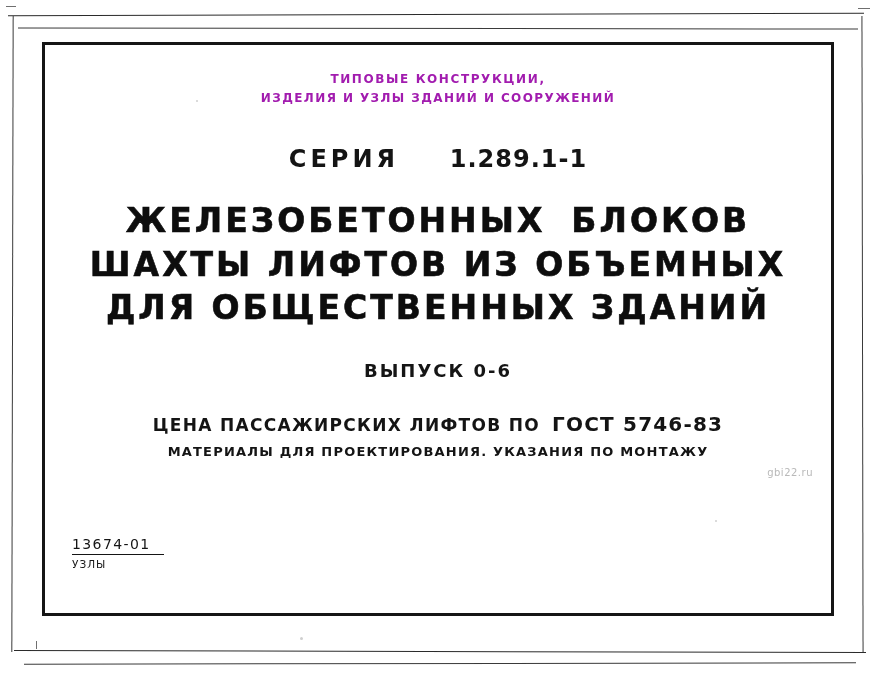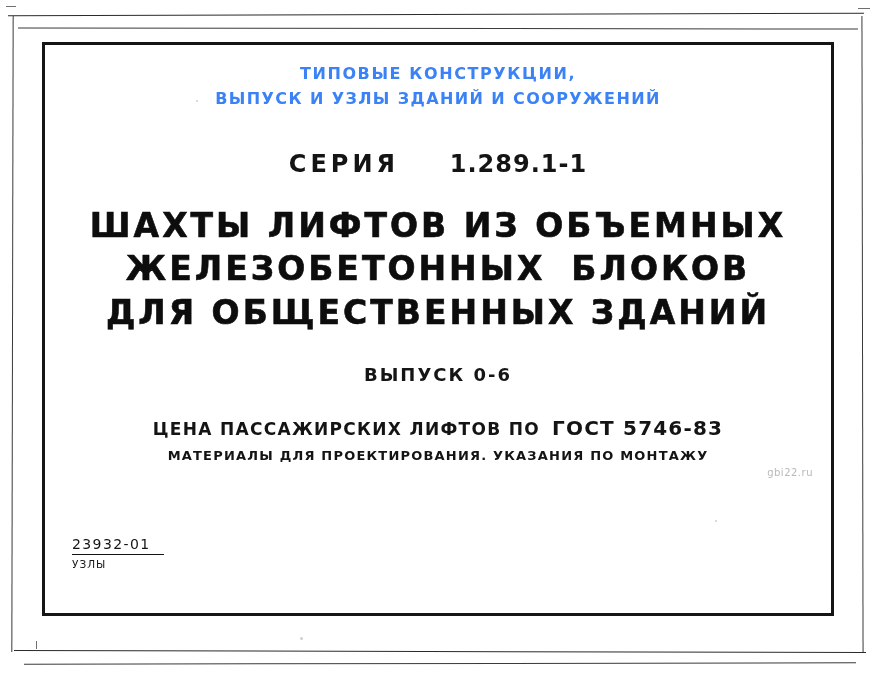--- a/index.html
+++ b/index.html
@@ -92,26 +92,26 @@
     left: 42px;
     top: 42px;
     width: 792px;
     height: 574px;
     box-sizing: border-box;
     padding: 18px 30px 0 30px;
     text-align: center;
   }
 
   .subtitle-block {
-    margin-top: 2px;
+    margin-top: 10px;
     line-height: 1.55;
     letter-spacing: 1.6px;
-    font-size: 16px;
+    font-size: 12px;
     font-weight: 600;
-    color: #3b82f6;
+    color: #a21caf;
     font-family: "DejaVu Sans", sans-serif;
   }
   .subtitle-line2 {
     letter-spacing: 1.4px;
   }
 
   .series {
     margin-top: 38px;
     font-size: 24px;
     font-weight: 700;
@@ -228,43 +228,43 @@
   <div class="speck" style="left:300px;top:637px;width:3px;height:3px;"></div>
   <div class="speck" style="left:196px;top:100px;width:2px;height:2px;"></div>
   <div class="speck" style="left:715px;top:520px;width:2px;height:2px;"></div>
 
   <div class="frame"></div>
 
   <div class="content">
 
     <div class="subtitle-block">
       <div>ТИПОВЫЕ КОНСТРУКЦИИ,</div>
-      <div class="subtitle-line2">ВЫПУСК И УЗЛЫ ЗДАНИЙ И СООРУЖЕНИЙ</div>
+      <div class="subtitle-line2">ИЗДЕЛИЯ И УЗЛЫ ЗДАНИЙ И СООРУЖЕНИЙ</div>
     </div>
 
     <div class="series">
       <span>СЕРИЯ</span>
       <span style="display:inline-block;width:26px;"></span>
       <span class="series-num">1.289.1-1</span>
     </div>
 
     <div class="main-title">
+      <span class="ln ln2"><span>ЖЕЛЕЗОБЕТОННЫХ</span><span class="gap"></span><span>БЛОКОВ</span></span>
       <span class="ln">ШАХТЫ ЛИФТОВ ИЗ ОБЪЕМНЫХ</span>
-      <span class="ln ln2"><span>ЖЕЛЕЗОБЕТОННЫХ</span><span class="gap"></span><span>БЛОКОВ</span></span>
       <span class="ln">ДЛЯ ОБЩЕСТВЕННЫХ ЗДАНИЙ</span>
     </div>
 
     <div class="issue">ВЫПУСК 0-6</div>
 
     <div class="desc">
       <div><span>ЦЕНА ПАССАЖИРСКИХ ЛИФТОВ ПО</span><span style="display:inline-block;width:12px;"></span><span class="gost">ГОСТ 5746-83</span></div>
       <div class="desc-line2">МАТЕРИАЛЫ ДЛЯ ПРОЕКТИРОВАНИЯ. УКАЗАНИЯ ПО МОНТАЖУ</div>
     </div>
 
     <div class="watermark">gbi22.ru</div>
 
     <div class="code-block">
-      <div class="code-num">23932-01</div>
+      <div class="code-num">13674-01</div>
       <div class="code-label">УЗЛЫ</div>
     </div>
 
   </div>
 </div>
 
 </body></html>

